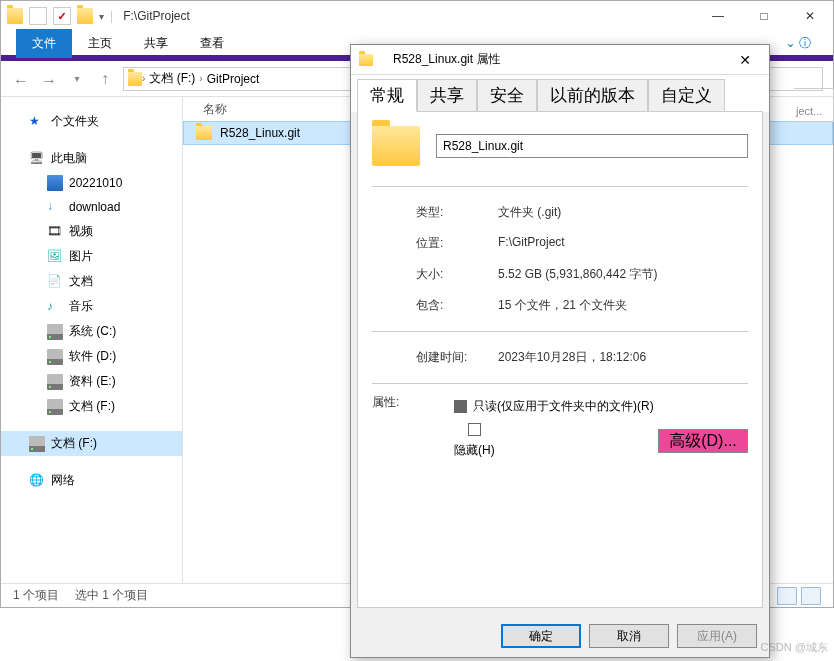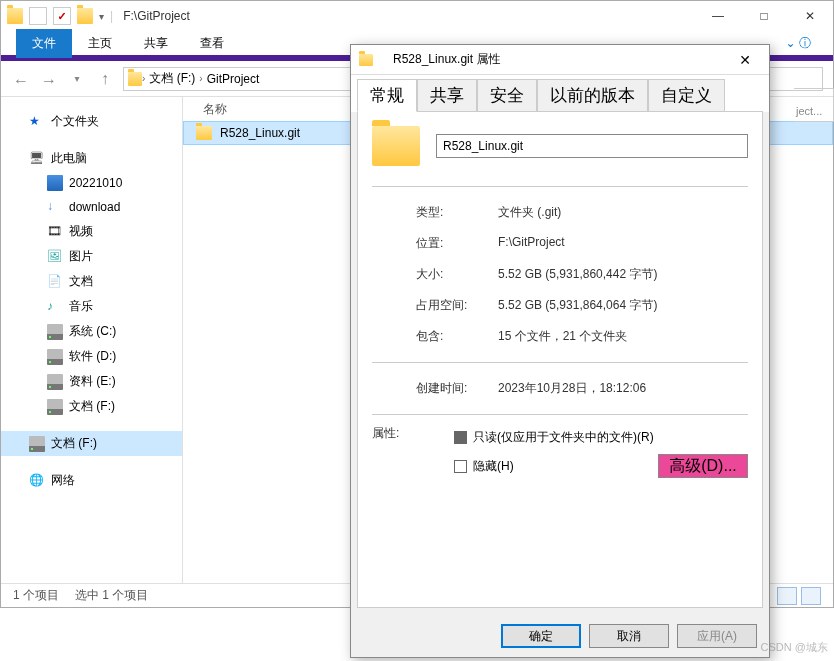--- a/index.html
+++ b/index.html
@@ -588,42 +588,38 @@
     </div>
     <div class="prop-row">
       <span class="prop-label">位置:</span>
       <span class="prop-val">F:\GitProject</span>
     </div>
     <div class="prop-row">
       <span class="prop-label">大小:</span>
       <span class="prop-val">5.52 GB (5,931,860,442 字节)</span>
     </div>
     <div class="prop-row">
-      <span class="prop-label">占用空间:</span>
-      <span class="prop-val">5.52 GB (5,931,864,064 字节)</span>
-    </div>
-    <div class="prop-row">
       <span class="prop-label">包含:</span>
       <span class="prop-val">15 个文件，21 个文件夹</span>
     </div>
     <hr class="hr">
     <div class="prop-row">
       <span class="prop-label">创建时间:</span>
       <span class="prop-val">2023年10月28日，18:12:06</span>
     </div>
     <hr class="hr">
     <div class="attr-row-wrap">
       <span class="prop-label">属性:</span>
       <div class="attr-col">
         <div class="attr-row">
           <span class="cb filled"></span>
           <span>只读(仅应用于文件夹中的文件)(R)</span>
         </div>
         <div class="attr-row" style="justify-content:space-between;margin-top:8px;">
-          <div style="display:flex;align-items:center;gap:6px;">
+          <div style="display:flex;align-items:center;gap:6px;flex-direction:column;">
             <span class="cb"></span>
             <span>隐藏(H)</span>
           </div>
           <button class="adv-btn">高级(D)...</button>
         </div>
       </div>
     </div>
   </div>
   <div class="dialog-buttons">
     <button class="dlg-btn primary">确定</button>

